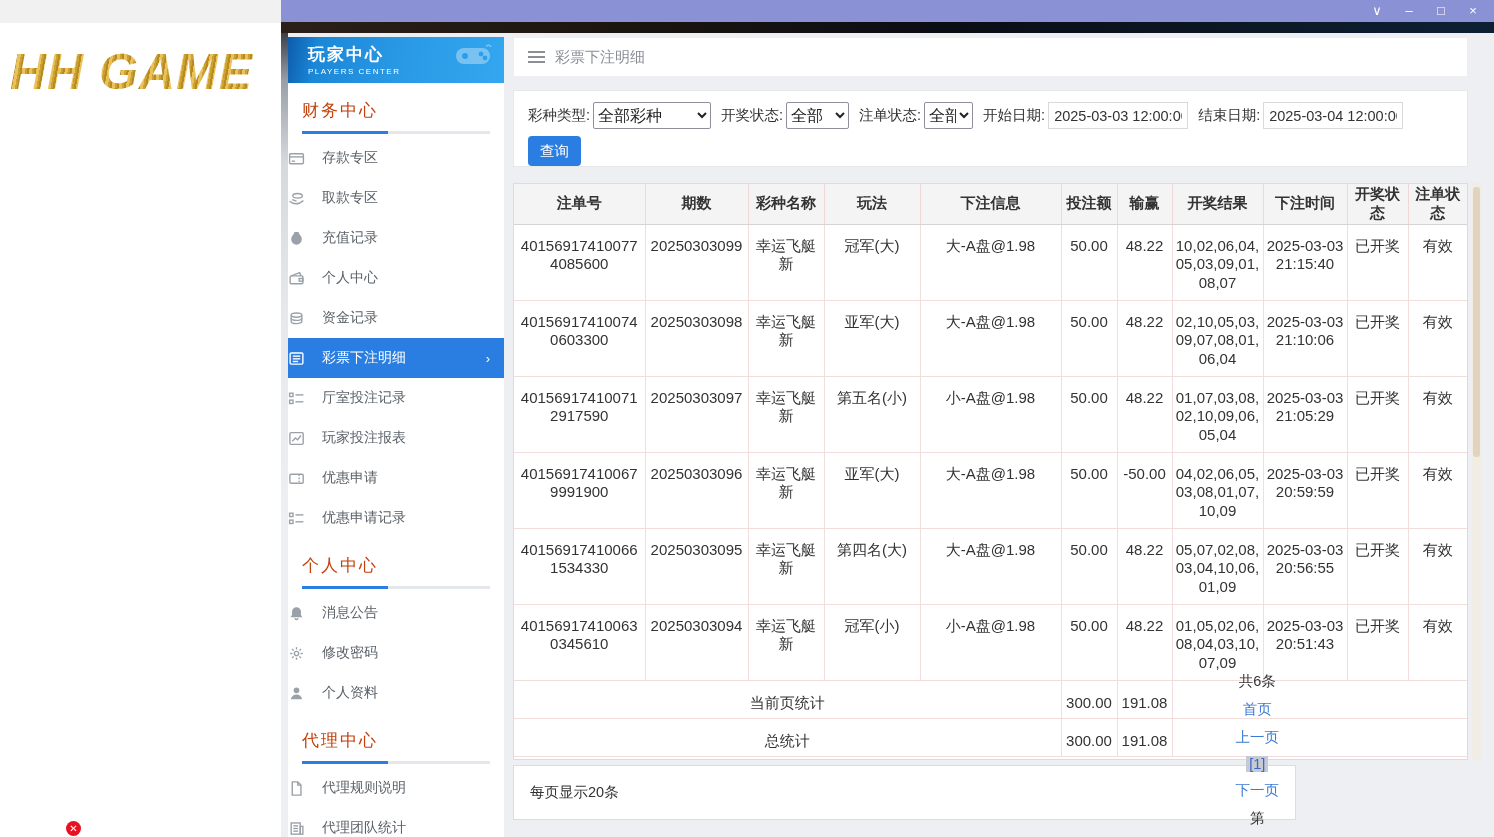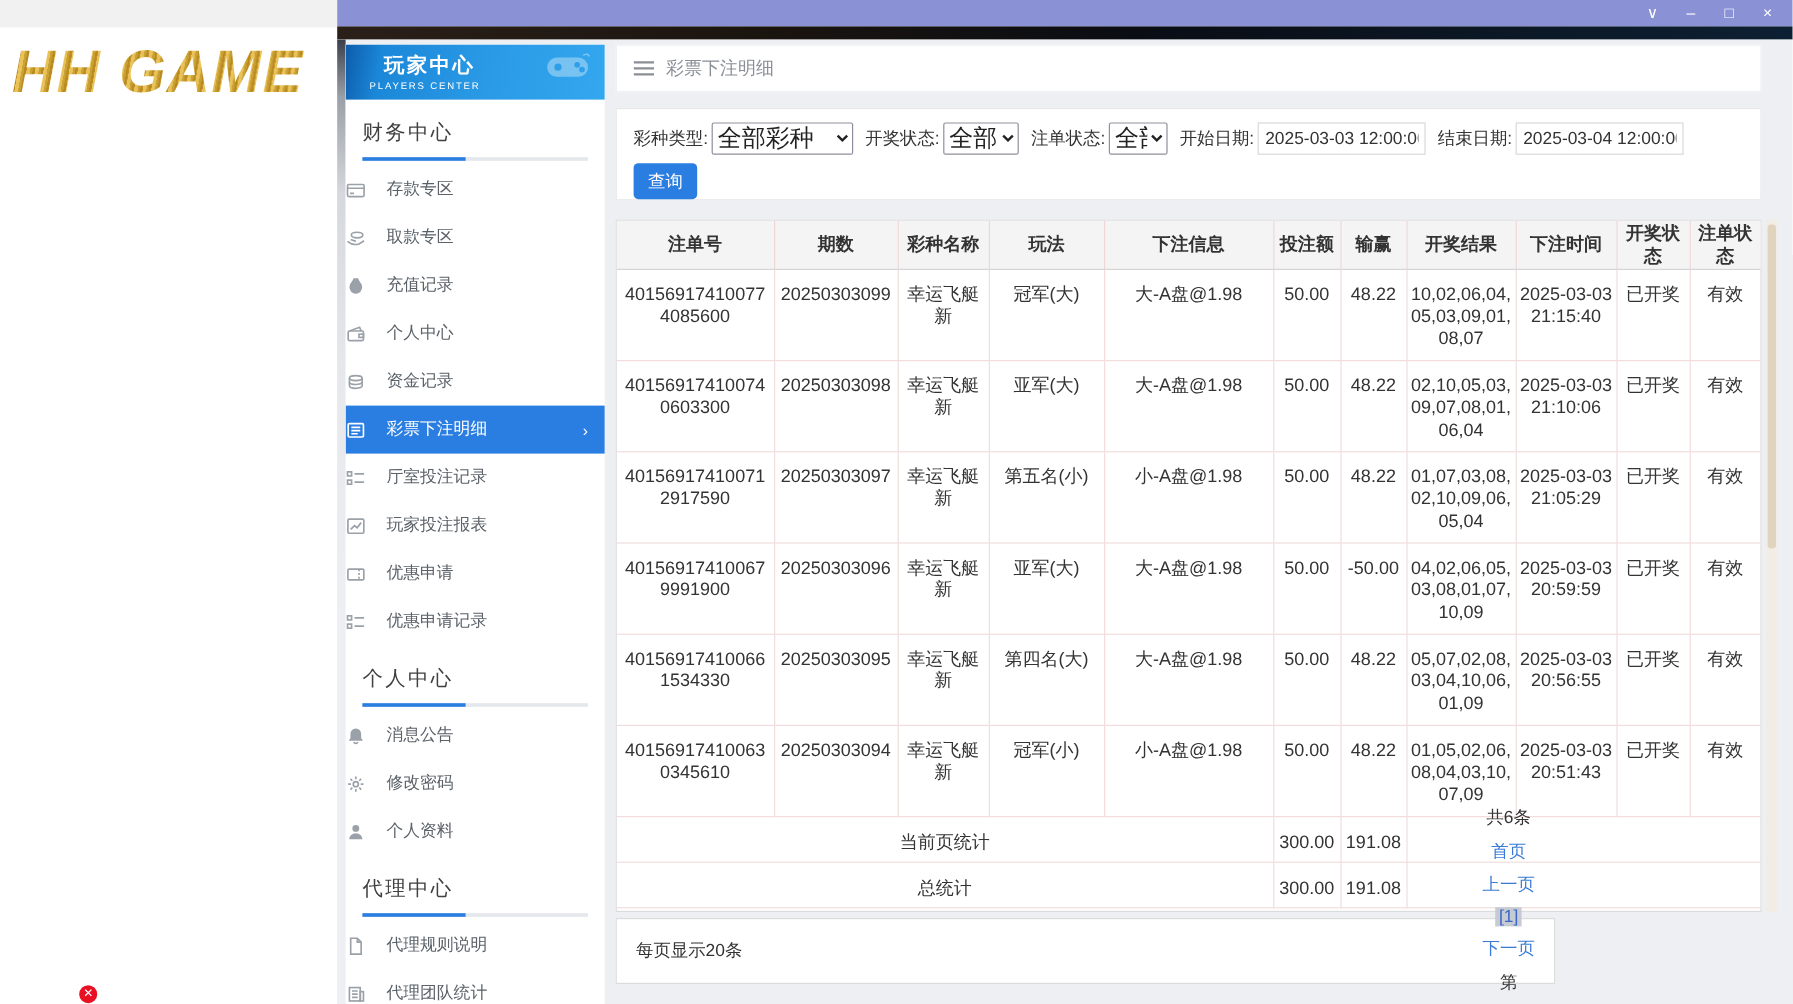--- a/index.html
+++ b/index.html
@@ -3,21 +3,21 @@
 <meta charset="utf-8">
 <style>
   * { margin:0; padding:0; box-sizing:border-box; }
   html,body { width:1494px; height:837px; overflow:hidden; }
   body { font-family:"Liberation Sans","DejaVu Sans",sans-serif; background:#fff; }
   #stage { position:relative; width:1494px; height:837px; overflow:hidden; background:#fff; }
 
   
   .left-panel { position:absolute; left:0; top:0; width:281px; height:837px; background:#fff; }
   .left-top-strip { position:absolute; left:0; top:0; width:281px; height:23px; background:#f1f1f1; }
-  .logo-band { position:absolute; left:0; top:23px; width:281px; height:74px; background:#fff; display:flex; align-items:center; padding-left:10px; }
+  .logo-band { position:absolute; left:0; top:23px; width:281px; height:74px; background:#fff; display:flex; align-items:flex-end; padding-left:10px; }
   .logo-text {
     font-size:50px; font-weight:bold; font-style:italic; letter-spacing:1px;
     background:repeating-linear-gradient(100deg,#b98a20 0 2px,#e9c259 2px 5px,#caa134 5px 7px);
     -webkit-background-clip:text; background-clip:text; color:transparent; line-height:1;
     white-space:nowrap;
   }
   .error-badge { position:absolute; left:66px; top:821px; width:15px; height:15px; border-radius:50%; background:#e81123; color:#fff; font-size:10px; font-weight:bold; display:flex; align-items:center; justify-content:center; line-height:1; }
 
   
   .app { position:absolute; left:281px; top:0; width:1213px; height:837px; }
@@ -25,39 +25,39 @@
   .tb-btn { color:#fff; font-size:13px; width:18px; text-align:center; line-height:22px; cursor:default; }
   .darkstrip { position:absolute; left:0; top:22px; width:100%; height:11px;
     background:linear-gradient(90deg,#2b2019 0%,#1a140f 30%,#0a0d14 55%,#0d2033 100%); }
   .body { position:absolute; left:0; top:33px; width:100%; height:804px; background:#edeff3; }
   .body-left-shade { position:absolute; left:0; top:0; width:7px; height:100%;
     background:linear-gradient(180deg,#3a3f4a 0%,#9aa0a8 6%,#d5d8dc 16%,#e6e8ec 35%,#edeff3 60%); }
 
   
   .sidebar { position:absolute; left:7px; top:4px; width:216px; height:800px; background:#fff; overflow:hidden; }
   .sb-header { position:relative; height:46px; background:linear-gradient(100deg,#0d5cab 0%,#1b87d8 14%,#2a9ae6 55%,#33a7ef 100%); color:#fff; padding:6px 0 0 20px; }
-  .sb-title { font-size:17px; font-weight:bold; letter-spacing:2px;margin-left:12px; }
+  .sb-title { font-size:17px; font-weight:bold; letter-spacing:2px; }
   .sb-subtitle { font-size:8px; letter-spacing:1.5px; margin-top:1px; }
   .sb-gamepad { position:absolute; right:10px; top:5px; opacity:.35; }
-  .sb-section-title { padding:16px 14px 0 14px; font-size:17px; color:#404040; letter-spacing:2px; }
+  .sb-section-title { padding:16px 14px 0 14px; font-size:17px; color:#c2410c; letter-spacing:2px; }
   .sb-underline { margin:9px 14px 4px 14px; height:3px; background:#e4e7eb; position:relative; }
   .sb-underline::before { content:""; position:absolute; left:0; top:0; width:86px; height:3px; background:#2a7de1; }
   .sb-item { position:relative; height:40px; display:flex; align-items:center; color:#5a6168; font-size:14px; cursor:pointer; }
   .sb-item .sb-icon { width:17px; height:17px; margin-right:17px; display:inline-flex; }
   .sb-item.active { background:#2a7de1; color:#fff; }
   .sb-item.active .chev { position:absolute; right:14px; font-size:13px; color:#fff; }
 
   
   .page-header { position:absolute; left:232px; top:4px; width:955px; height:40px; background:#fff; border:1px solid #eceef0; display:flex; align-items:center; padding-left:14px; color:#8a8f96; font-size:15px; }
   .hamburger { margin-right:10px; display:inline-flex; }
   .filter-panel { position:absolute; left:232px; top:57px; width:955px; height:77px; background:#fff; border:1px solid #e8e8e8; padding:11px 14px 0 14px; }
   .filter-row { display:flex; align-items:center; font-size:14.5px; color:#333; flex-wrap:nowrap; }
   .filter-row label { margin-right:3px; white-space:nowrap; }
   .filter-row .gap { width:10px; }
-  select { height:27px; border:1px solid #8f8f9d; border-radius:2px; background:#fff; font-size:20px; color:#222; font-family:inherit; }
+  select { height:27px; border:1px solid #8f8f9d; border-radius:2px; background:#fff; font-size:16px; color:#222; font-family:inherit; }
   .sel-lottery { width:118px; }
   .sel-draw { width:63px; }
   .sel-order { width:49px; }
   .date-input { width:140px; height:27px; border:1px solid #d9d9d9; font-size:14.5px; color:#333; padding:0 5px; font-family:inherit; }
   .search-btn { margin-top:7px; width:53px; height:30px; background:#2a7de1; color:#fff; border:none; border-radius:4px; font-size:14.5px; cursor:pointer; font-family:inherit; }
 
   
   .table-panel { position:absolute; left:232px; top:150px; width:955px; height:577px; background:#fff; border:1px solid #dcdcdc; }
   table { border-collapse:collapse; width:953px; table-layout:fixed; }
   th { height:40px; background:#f4f4f4; font-size:15px; color:#333; font-weight:bold; border-right:1px solid #efd7d7; border-bottom:1px solid #d4d4d4; padding:0 2px; }

